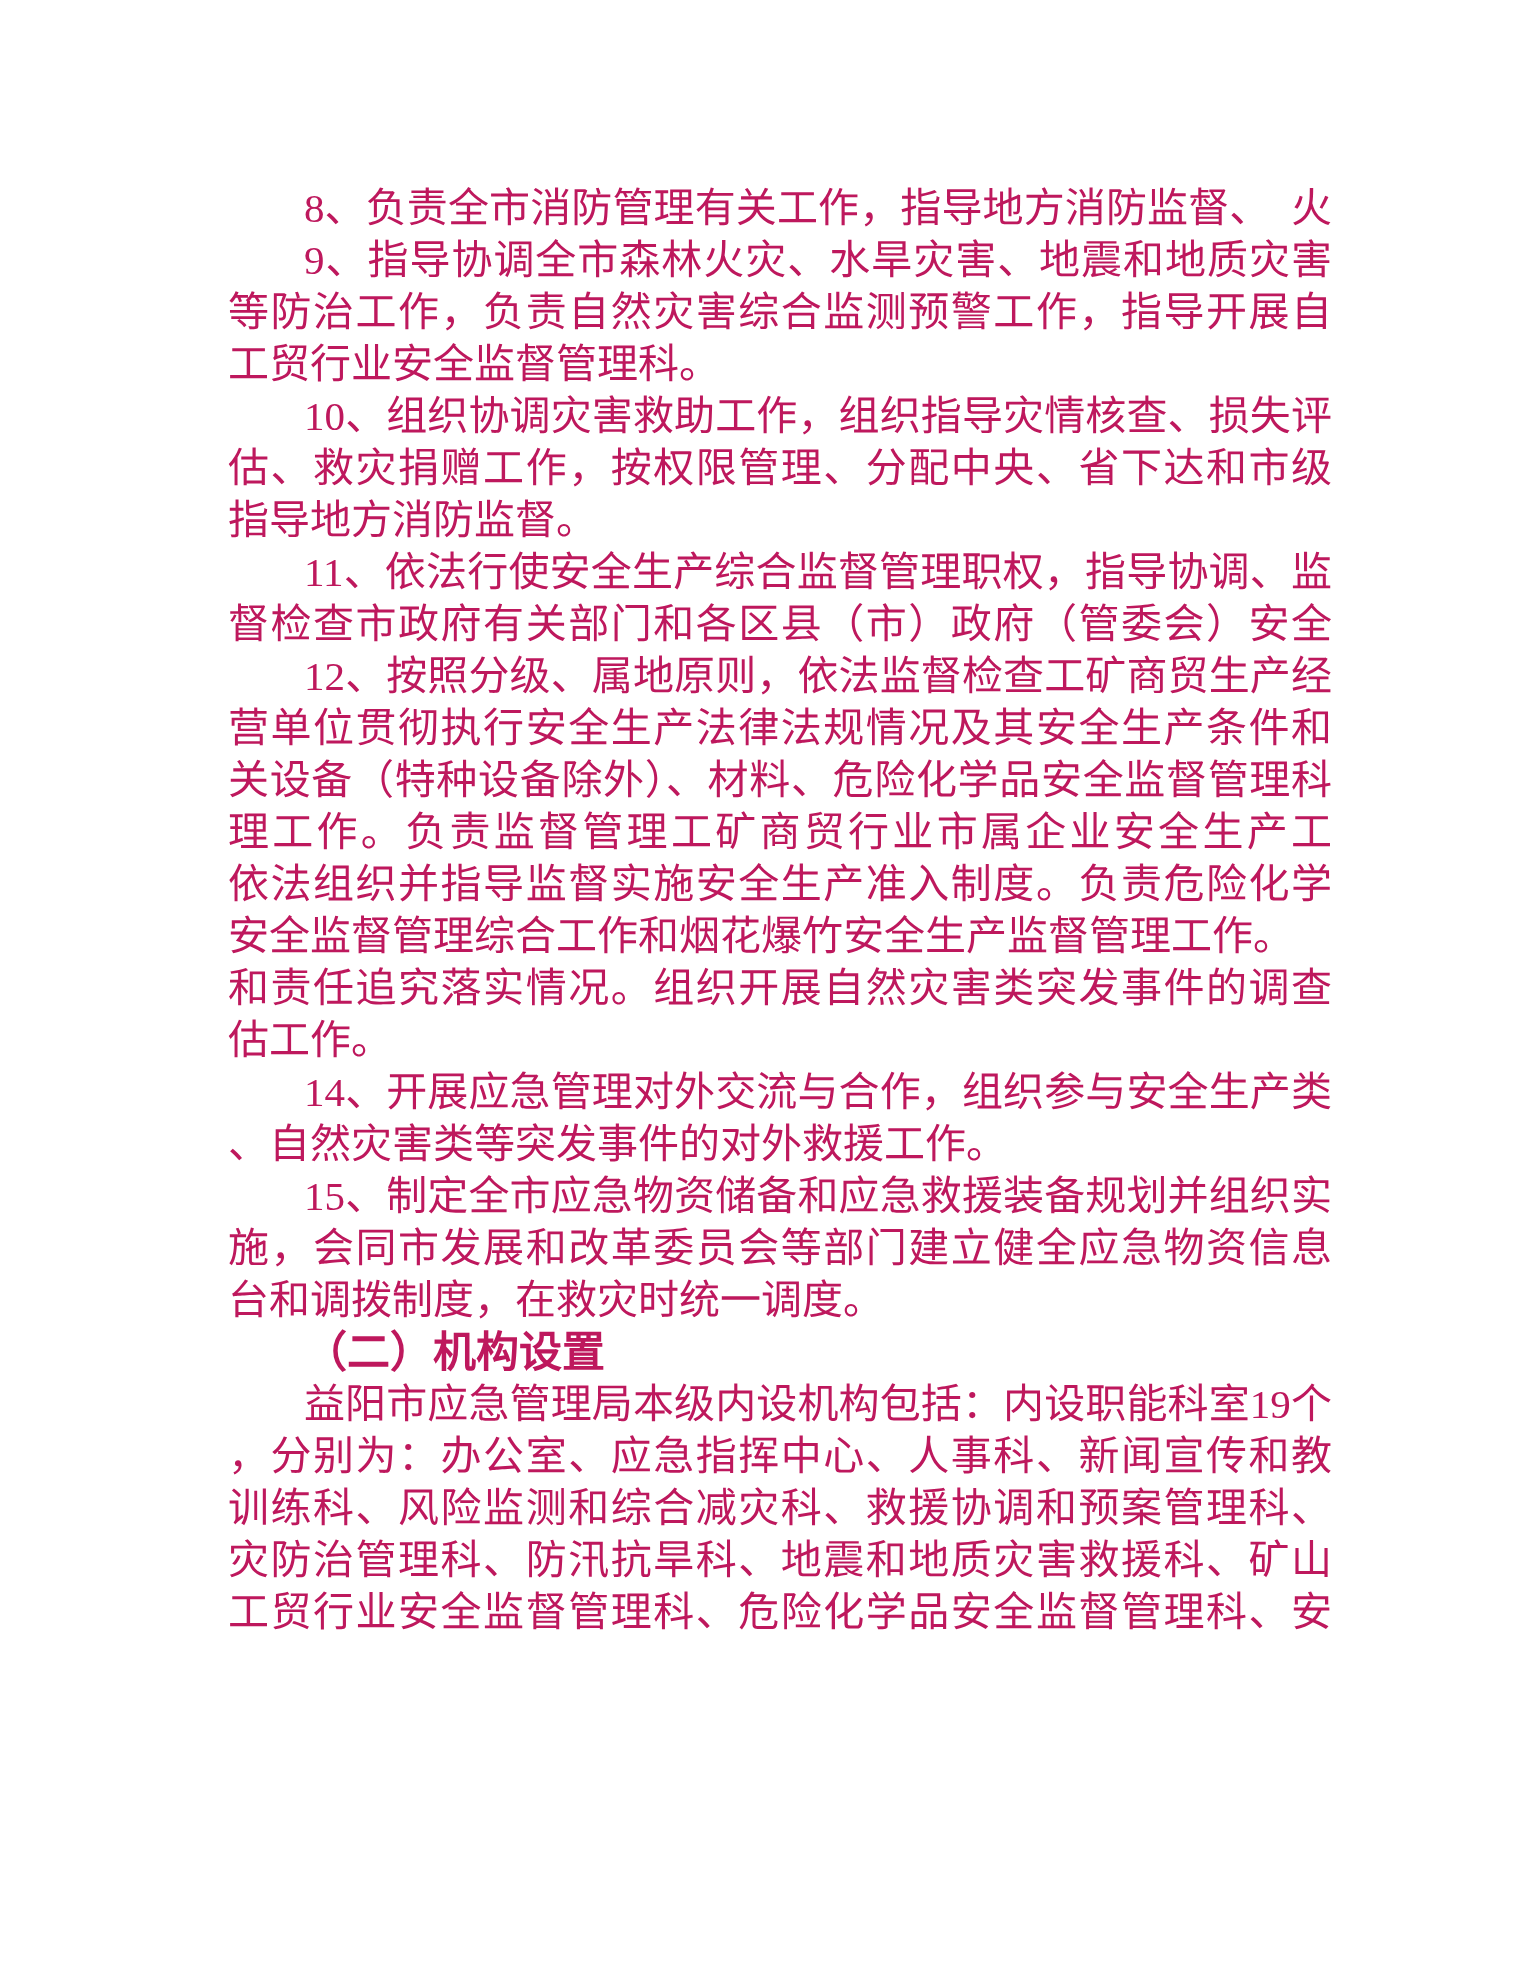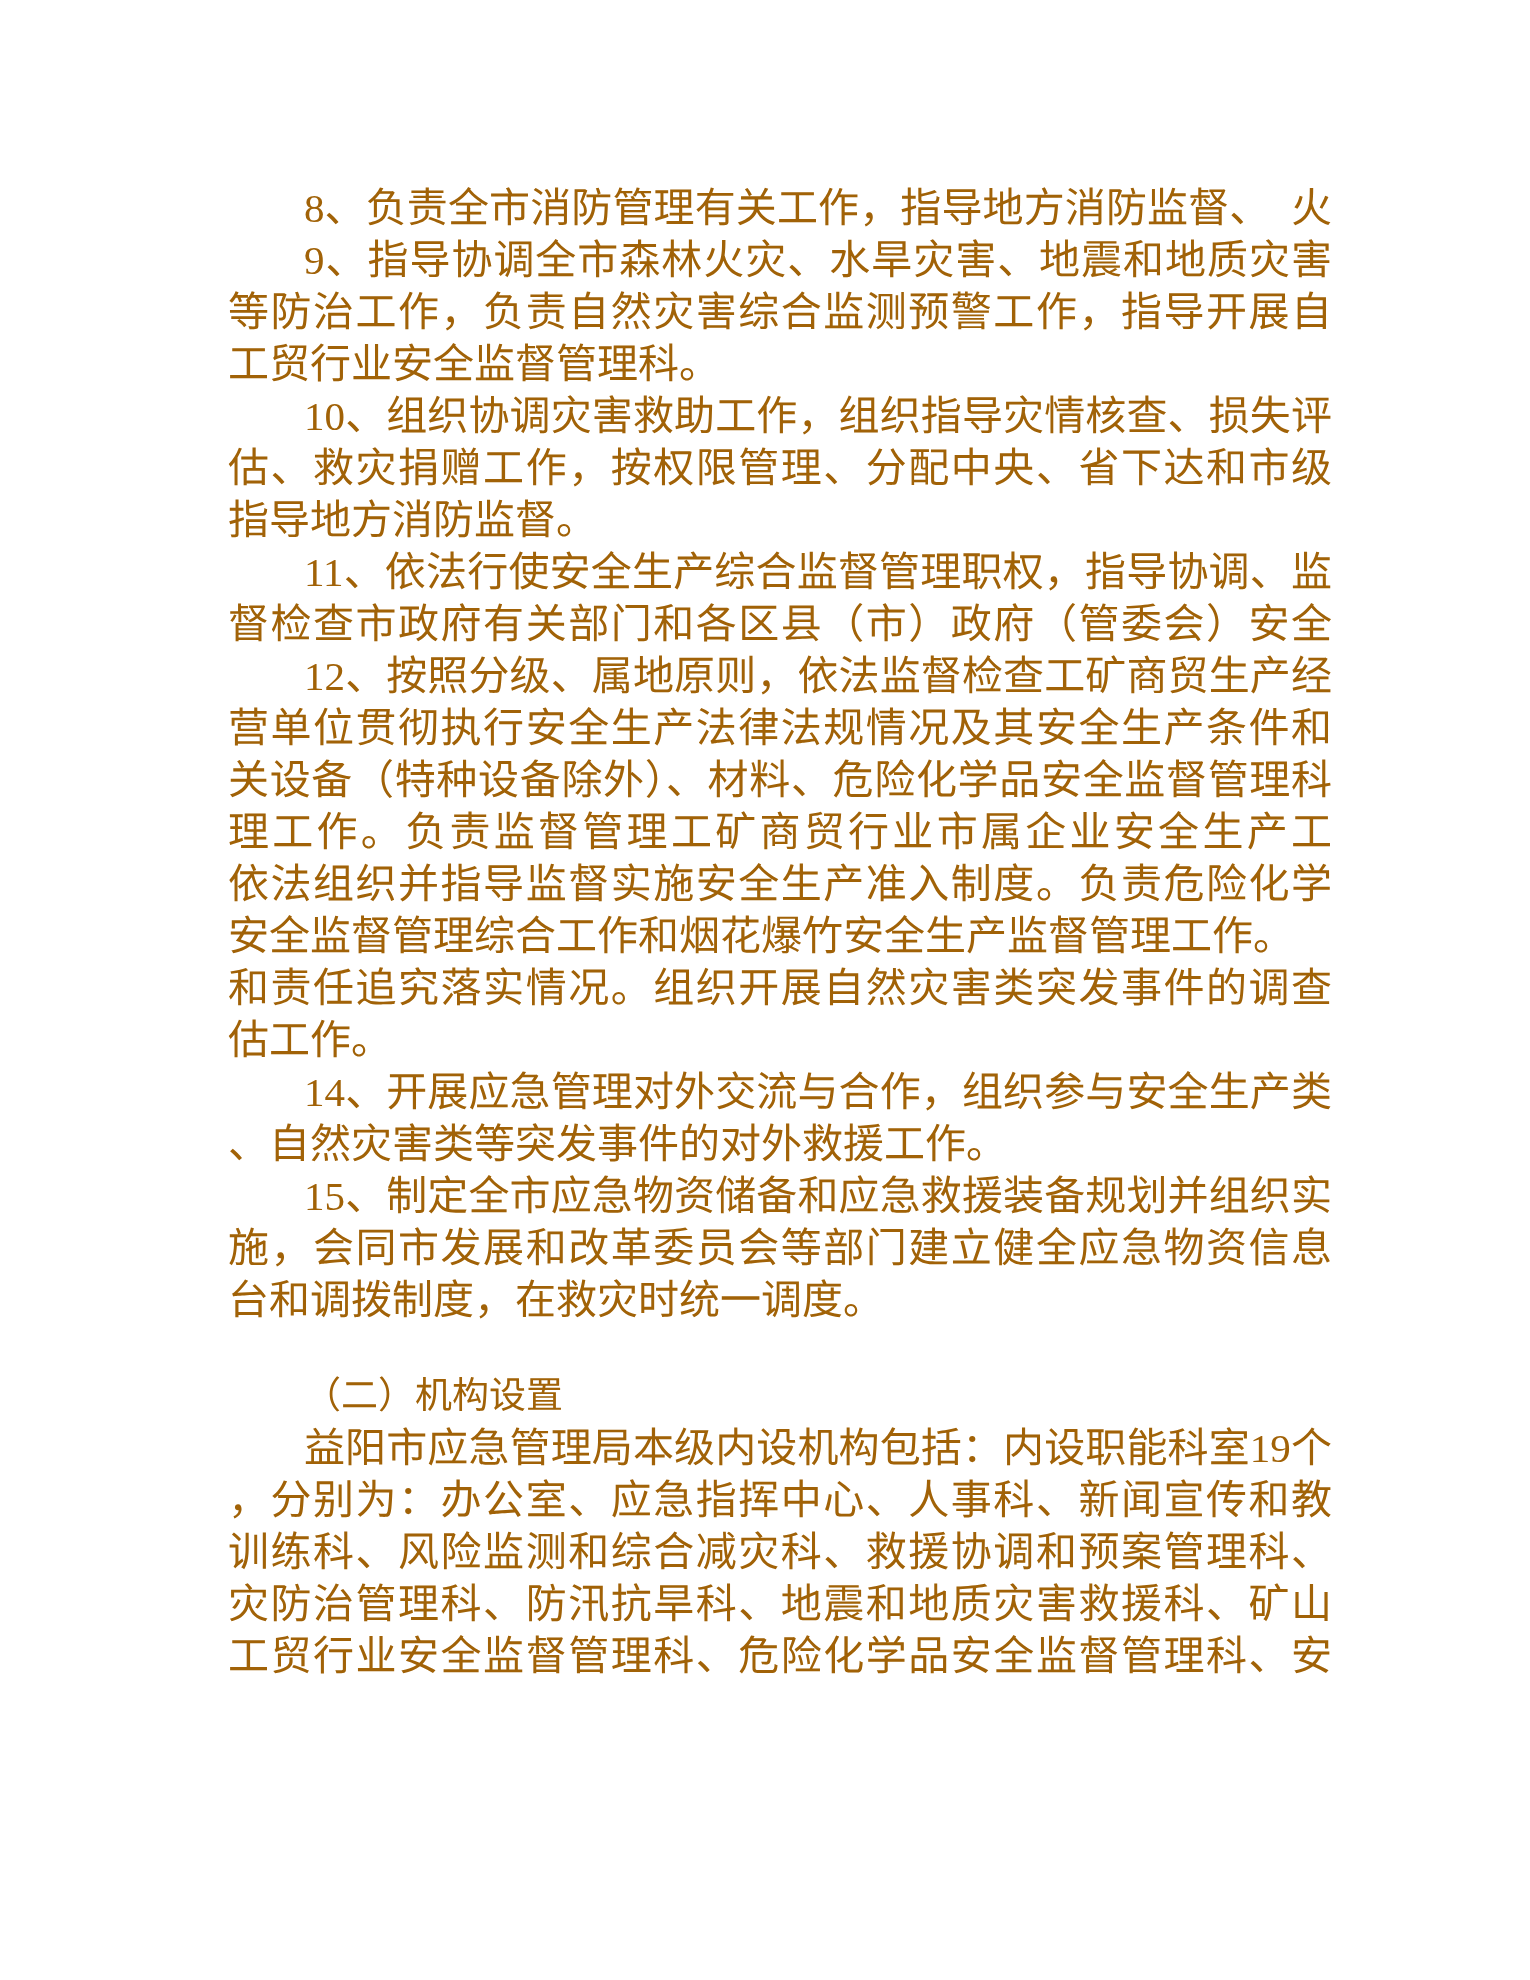--- a/index.html
+++ b/index.html
@@ -12,21 +12,21 @@
     width: 1530px;
     height: 1980px;
     background: #ffffff;
     overflow: hidden;
   }
   .text-block {
     position: absolute;
     left: 228px;
     top: 182px;
     width: 1104px;
-    color: #a16207;
+    color: #be185d;
     font-family: "Liberation Serif", "DejaVu Serif", serif;
     font-size: 41px;
     line-height: 52px;
   }
   .paragraph { margin: 0; padding: 0; }
   .line {
     white-space: pre-wrap;
     word-break: break-all;
     text-align: left;
     height: 52px;
@@ -35,23 +35,22 @@
   
   .line.fill {
     text-align: justify;
     text-align-last: justify;
     text-justify: inter-character;
   }
   
   .line.first { text-indent: 76px; }
   .paragraph.heading .line {
     font-family: "DejaVu Sans", "Liberation Sans", sans-serif;
-    font-weight: normal;
-    font-size: 37px;
-    margin-top: 44px;
+    font-weight: bold;
+    font-size: 43px;
   }
 </style>
 </head>
 <body>
 
 <div class="page">
   <div class="text-block">
       <div class="paragraph body">
         <div class="line first fill">8、负责全市消防管理有关工作，指导地方消防监督、　火</div>
       </div>

